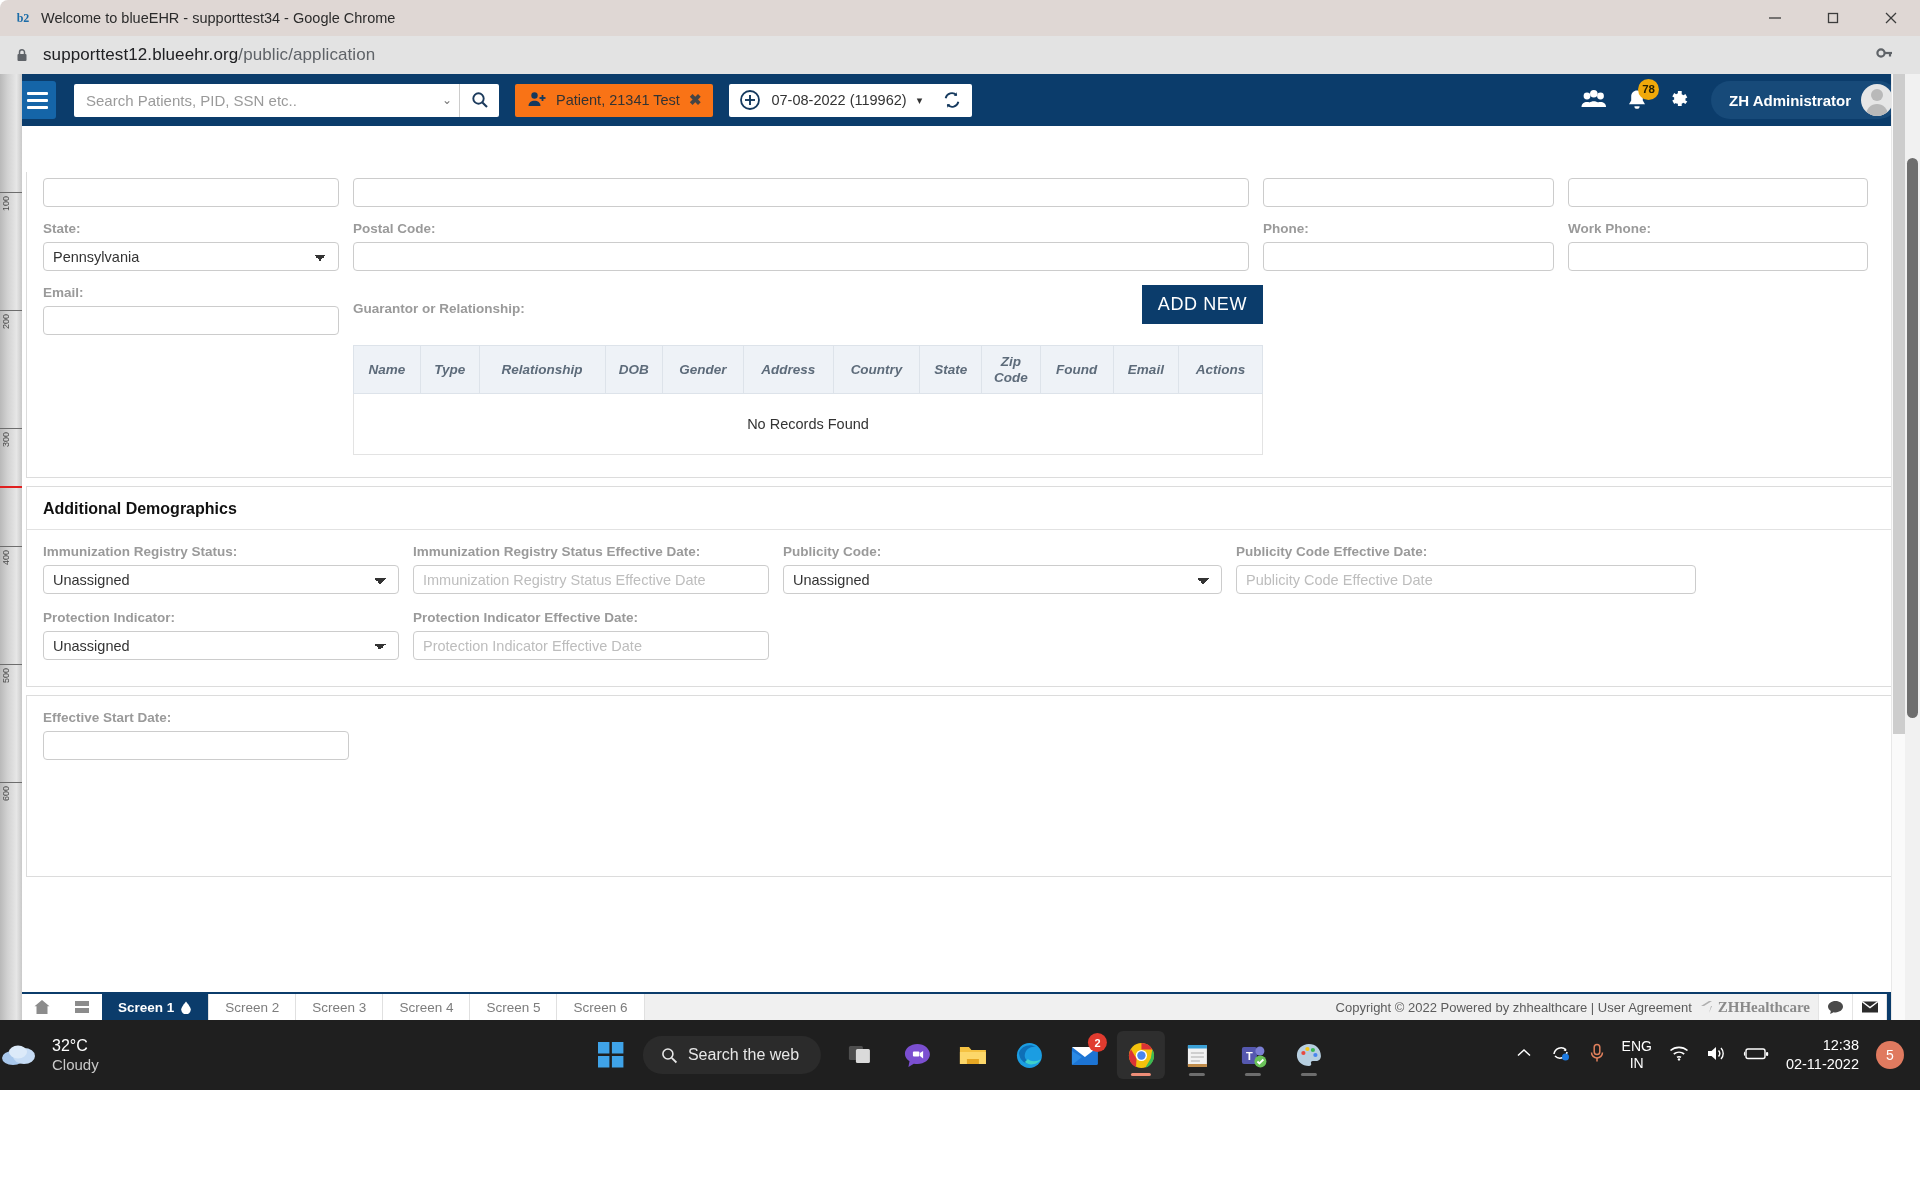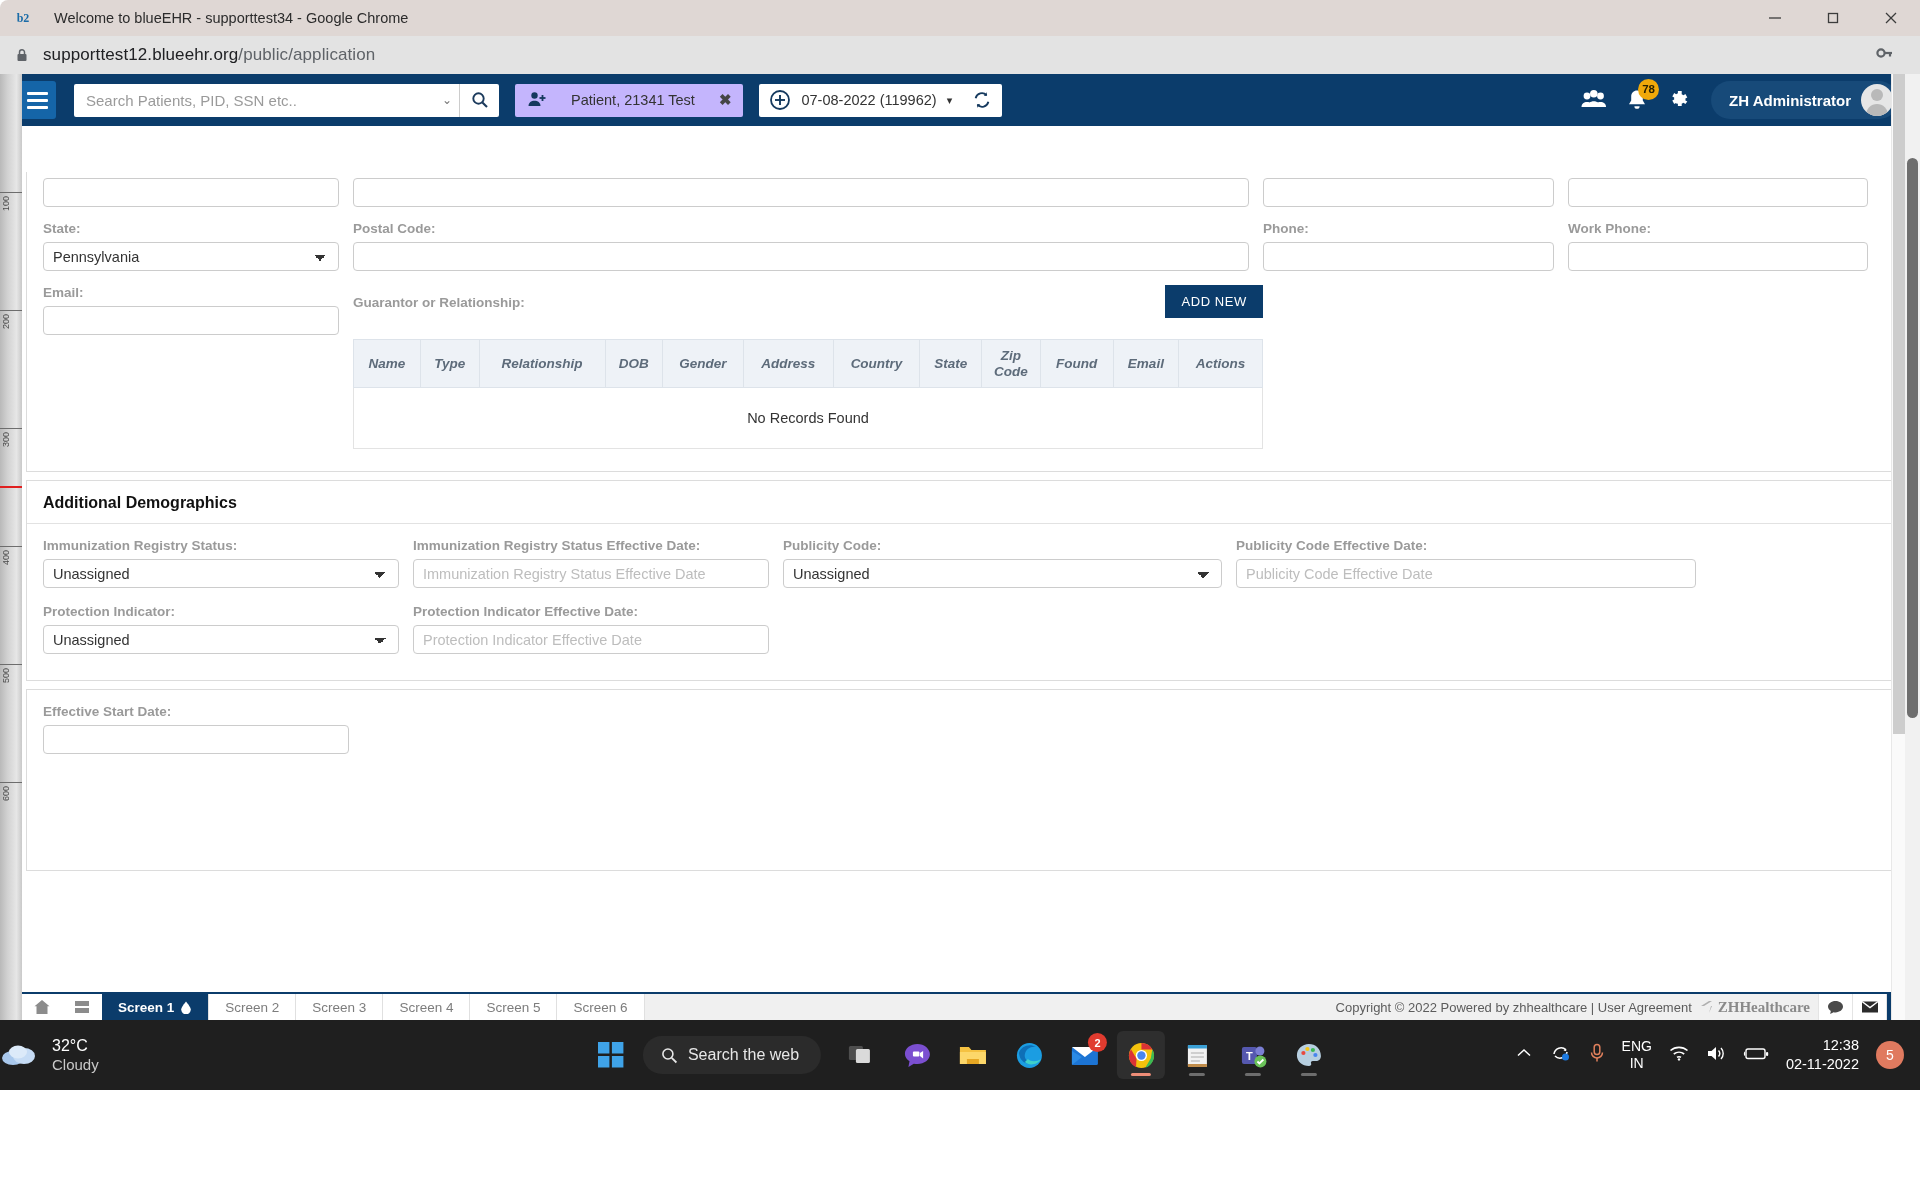--- a/index.html
+++ b/index.html
@@ -15,21 +15,21 @@
     position: absolute; left: 0; top: 0; width: 1920px; height: 1020px;
     background: #fff;
   }
   .titlebar {
     height: 36px; background: #dfd7d4;
     display: flex; align-items: center;
     border-top-left-radius: 8px;
     position: relative;
   }
   .tab-strip-tab {
-    display: flex; align-items: center; gap: 22px;
+    display: flex; align-items: center; gap: 9px;
     padding: 0 14px; height: 36px;
   }
   .chrome-favicon {
     width: 18px; height: 18px; border-radius: 2px;
     display: flex; align-items: center; justify-content: center;
     font-size: 12px; font-weight: bold; color: #1b6ca8;
     font-family: "Liberation Serif", serif;
   }
   .chrome-title {
     font-size: 14.5px; color: #2b2b2b; white-space: nowrap;
@@ -112,22 +112,22 @@
   .searchbox input::placeholder { color: #9a9a9a; }
   .sb-caret {
     width: 24px; text-align: center; color: #777; font-size: 12px;
   }
   .sb-search {
     width: 40px; height: 33px; border-left: 1px solid #ccc;
     display: flex; align-items: center; justify-content: center;
   }
 
   .pillbtn {
-    margin-left: 16px; height: 33px; background: #c4b5fd; border-radius: 2px;
-    display: flex; align-items: center; padding: 0 12px; gap: 24px;
+    margin-left: 16px; height: 33px; background: #f97316; border-radius: 2px;
+    display: flex; align-items: center; padding: 0 12px; gap: 9px;
   }
   .pill-text { font-size: 14.5px; color: #333; white-space: nowrap; }
   .pill-close { font-size: 15px; color: #454545; font-weight: bold; }
 
   .datebox {
     margin-left: 16px; height: 33px; background: #fff; border-radius: 2px;
     display: flex; align-items: center; padding: 0 10px; gap: 10px;
   }
   .date-text { font-size: 14.5px; color: #333; white-space: nowrap; }
 
@@ -223,21 +223,21 @@
     background-position: calc(100% - 18px) 12px, calc(100% - 12px) 12px;
     background-size: 6px 6px, 6px 6px;
     background-repeat: no-repeat;
     padding-right: 30px;
   }
 
   
   .guar-head { display: flex; align-items: flex-end; justify-content: space-between; }
   .btn-addnew {
     background: #0b3c6b; color: #fff; border: 0;
-    font-size: 13px; letter-spacing: .6px;
+    font-size: 18px; letter-spacing: .6px;
     padding: 9px 16px; cursor: pointer; margin-bottom: 2px;
     font-family: "Liberation Sans", sans-serif;
   }
   table.guar { width: 100%; border-collapse: collapse; margin-top: 19px; }
   table.guar th {
     background: #eef2f7; border: 1px solid #dde3ea;
     font-size: 13.5px; font-style: italic; font-weight: bold;
     color: #5d6b7a; padding: 8px 6px; text-align: center;
     line-height: 1.15;
   }

